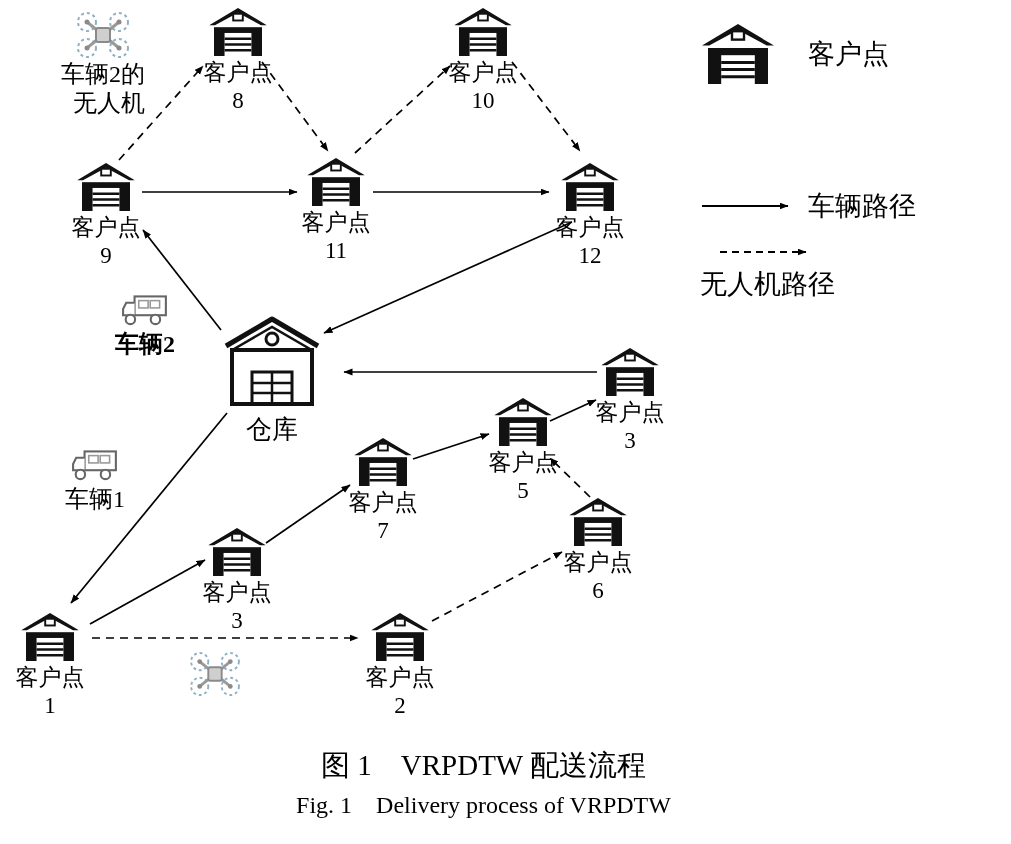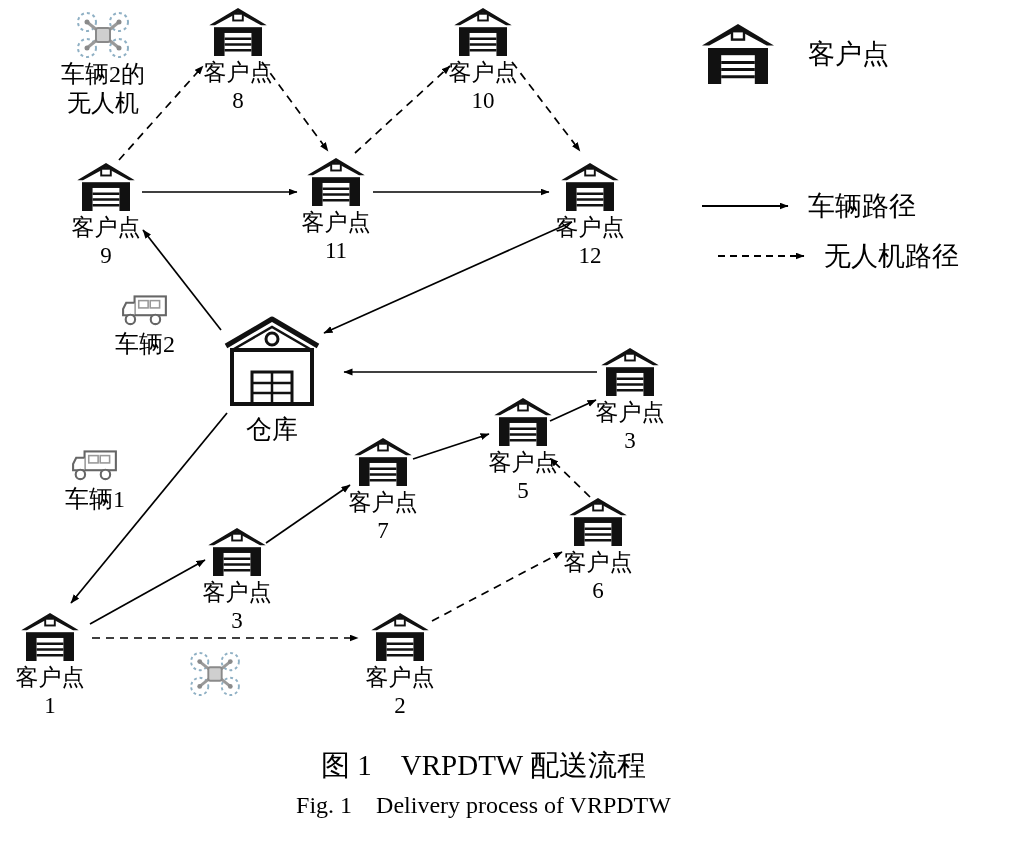--- a/index.html
+++ b/index.html
@@ -6,21 +6,21 @@
   html,body { background:#fff; }
   .figure {
     position:relative; width:1011px; height:844px; background:#fff;
     font-family:"Liberation Serif","DejaVu Serif",serif; color:#000; overflow:hidden;
   }
   .edges { position:absolute; left:0; top:0; pointer-events:none; }
   .node { position:absolute; width:110px; display:flex; flex-direction:column; align-items:center; }
   .node-label { text-align:center; font-size:23px; line-height:1.22; margin-top:3px; }
   .warehouse-label { font-size:26px; margin-top:6px; }
   .vehicle { position:absolute; display:flex; flex-direction:column; align-items:center; }
-  .vehicle-label { font-size:24px; line-height:1.2; margin-top:2px; text-align:center; }
+  .vehicle-label { font-size:24px; line-height:1.2; margin-top:2px; text-align:right; }
   .legend-item { position:absolute; display:flex; align-items:center; }
   .legend-label { font-size:27px; white-space:nowrap; }
   .caption { position:absolute; left:0; width:967px; text-align:center; }
   .caption-zh { font-size:29px; }
   .caption-en { font-size:24px; }
   svg.icon { display:block; }
 </style>
 </head>
 <body>
 
@@ -183,21 +183,21 @@
     <div class="node-label"><span>客户点</span><br><span>1</span></div>
   </div>
 
   <div class="node" style="left:345px; top:613px;">
     <svg class="icon" width="58" height="48" viewBox="0 0 60 50">
         <use href="#sym-customer"></use>
       </svg>
     <div class="node-label"><span>客户点</span><br><span>2</span></div>
   </div>
 
-  <div class="vehicle" style="left:100px; top:292px; width:90px;">
+  <div class="vehicle" style="left:100px; top:292px; width:90px;font-weight:bold;">
     <svg class="icon" width="48" height="36" viewBox="0 0 46 34">
         <use href="#sym-truck"></use>
       </svg>
     <div class="vehicle-label"><span>车辆2</span></div>
   </div>
 
   <div class="vehicle" style="left:50px; top:447px; width:90px;">
     <svg class="icon" width="48" height="36" viewBox="0 0 46 34">
         <use href="#sym-truck"></use>
       </svg>
@@ -225,21 +225,21 @@
   </div>
 
 
   <div class="legend-item" style="left:700px; top:188px; gap:8px;">
     <svg class="icon" width="100" height="28" viewBox="0 0 100 28">
       <line x1="2" y1="14" x2="88" y2="14" stroke="#000" stroke-width="1.8" marker-end="url(#arrh)"></line>
     </svg>
     <span class="legend-label">车辆路径</span>
   </div>
 
-  <div class="legend-item" style="left:716px; top:238px; gap:8px;">
+  <div class="legend-item" style="left:700px; top:238px; gap:0;flex-direction:column;">
     <svg class="icon" width="100" height="28" viewBox="0 0 100 28">
       <line x1="2" y1="14" x2="88" y2="14" stroke="#000" stroke-width="1.8" stroke-dasharray="7 5" marker-end="url(#arrh)"></line>
     </svg>
     <span class="legend-label">无人机路径</span>
   </div>
 
   <div class="caption caption-zh" style="top:746px;"><span>图 1　VRPDTW 配送流程</span></div>
   <div class="caption caption-en" style="top:789px;"><span>Fig. 1　Delivery process of VRPDTW</span></div>
 
 </div>

